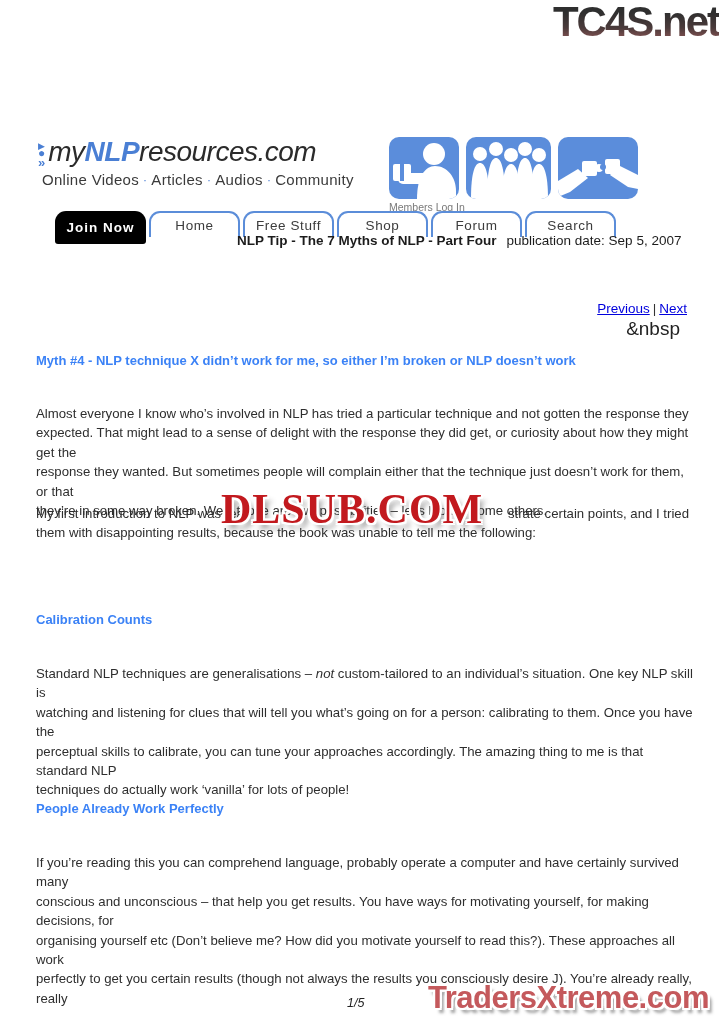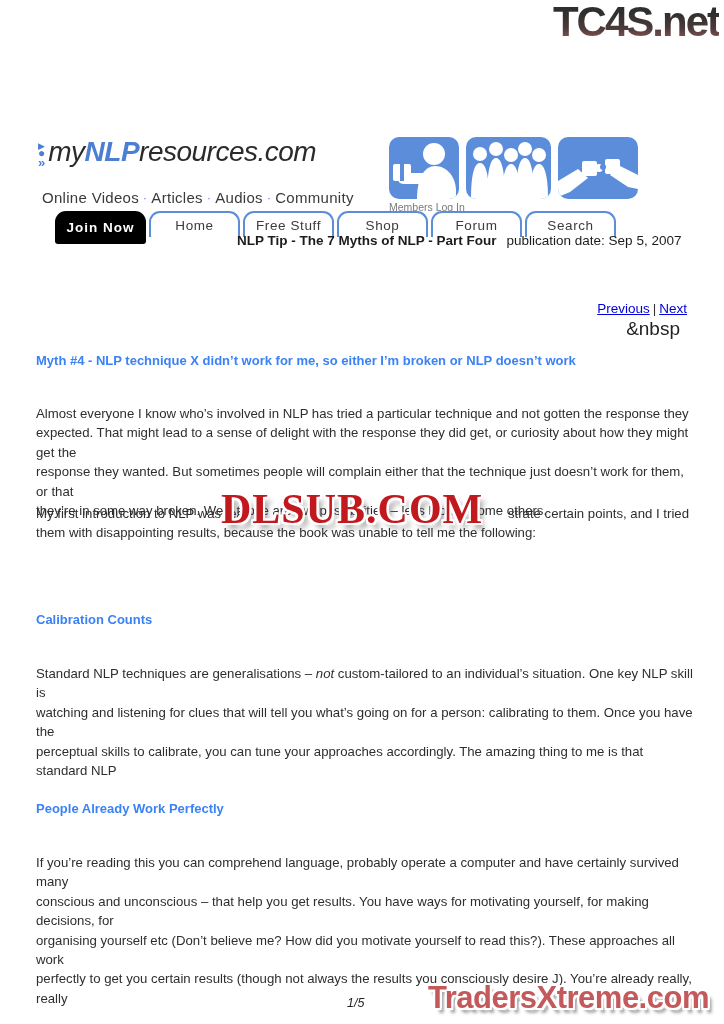--- a/index.html
+++ b/index.html
@@ -17,21 +17,21 @@
   }
   
   .logo{position:absolute;left:38px;top:136px;cursor:pointer;}
   .logo-main{display:flex;align-items:center;}
   .logo-icon{display:flex;flex-direction:column;align-items:flex-start;line-height:.72;color:#4a7fd4;margin-right:3px;margin-top:6px;}
   .li-play{font-size:9px;}
   .li-dot{font-size:12px;}
   .li-ff{font-size:13px;font-weight:bold;letter-spacing:-2px;}
   .logo-text{font-size:28px;letter-spacing:-.5px;color:#2b2b2b;font-style:italic;}
   .logo-text .accent{color:#4a7fd4;font-weight:bold;}
-  .logo-tagline{font-size:15px;color:#3a3a3a;margin-top:21px;margin-left:4px;letter-spacing:.3px;}
+  .logo-tagline{font-size:15px;color:#3a3a3a;margin-top:3px;margin-left:4px;letter-spacing:.3px;}
   .logo-tagline .sep{color:#4a7fd4;font-size:12px;padding:0 4px;vertical-align:1px;}
   
   .tiles{position:absolute;left:389px;top:137px;display:flex;gap:7px;}
   .tile{background:#5b8ddb;border-radius:10px;height:62px;overflow:hidden;}
   .tile svg{display:block;}
   .members{position:absolute;top:201px;left:389px;width:248px;font-size:10.5px;color:#7a7a7a;cursor:pointer;}
   
   .tabs{position:absolute;top:211px;left:55px;display:flex;gap:3px;}
   .tab{
     box-sizing:border-box;width:91px;height:26px;background:#fff;
@@ -170,20 +170,21 @@
   <div>them with disappointing results, because the book was unable to tell me the following:</div>
 </div>
 
 <div class="h-sec h-calib">Calibration Counts</div>
 
 <div class="para p3">
   <div><span>Standard NLP techniques are generalisations – </span><span class="ital">not</span><span> custom-tailored to an individual’s situation. One key NLP skill is</span></div>
   <div>
       <div>watching and listening for clues that will tell you what’s going on for a person: calibrating to them. Once you have the</div>
       <div>perceptual skills to calibrate, you can tune your approaches accordingly. The amazing thing to me is that standard NLP</div>
+      <div>techniques do actually work ‘vanilla’ for lots of people!</div>
     </div>
 </div>
 
 <div class="h-sec h-people">People Already Work Perfectly</div>
 
 <div class="para p4">
     <div>If you’re reading this you can comprehend language, probably operate a computer and have certainly survived many</div>
     <div>conscious and unconscious – that help you get results. You have ways for motivating yourself, for making decisions, for</div>
     <div>organising yourself etc (Don’t believe me? How did you motivate yourself to read this?). These approaches all work</div>
     <div>perfectly to get you certain results (though not always the results you consciously desire J). You’re already really, really</div>

